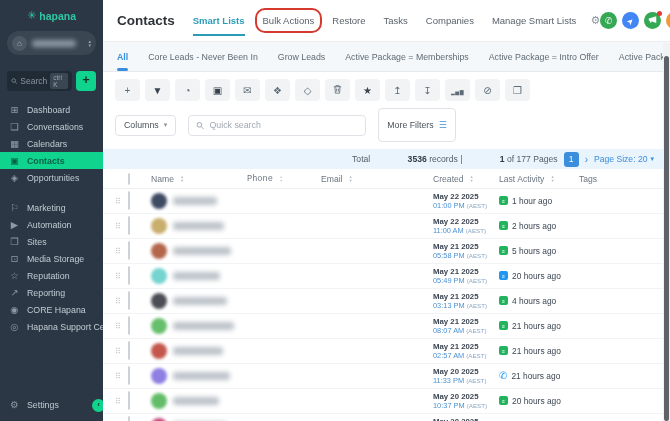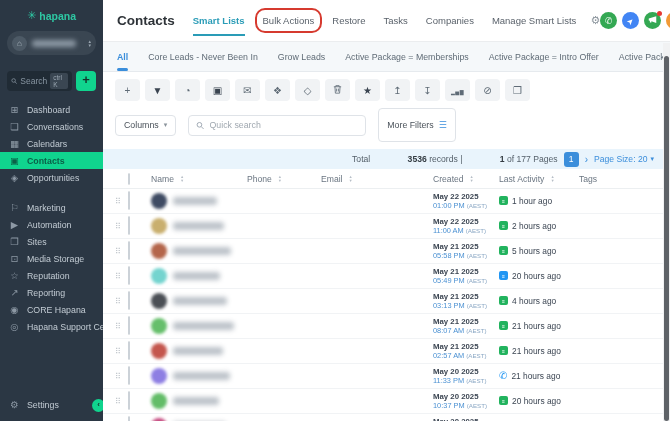--- a/index.html
+++ b/index.html
@@ -70,21 +70,21 @@
   .page-size { color:#3b8edb; cursor:pointer; display:flex; align-items:center; gap:3px; }
   .page-size .chev { color:#3b8edb; }
 
   
   .thead { display:flex; align-items:center; height:20px; border-bottom:1px solid #eceff1; padding-left:12px; font-size:8.6px; color:#6b7682; background:#fff; }
   .trow { display:flex; align-items:center; height:25px; border-bottom:1px solid #f1f3f5; padding-left:12px; background:#fff; }
   .c-handle { width:13px; flex:none; color:#c0c6cc; font-size:8px; cursor:grab; }
   .c-check { width:23px; flex:none; }
   .checkbox { width:11px; height:11px; border:1px solid #ccd2d8; border-radius:3px; background:#fff; cursor:pointer; }
   .c-name { width:96px; flex:none; display:flex; align-items:center; gap:6px; }
-  .c-phone { width:74px; flex:none; }
+  .c-phone { width:74px; flex:none;font-family:Liberation Mono, monospace; }
   .c-email { width:112px; flex:none; }
   .c-created { width:66px; flex:none; }
   .c-lastact { width:80px; flex:none; display:flex; gap:4px; }
   .c-tags { flex:1; }
   .hcell { display:flex; align-items:center; gap:7px; }
   .sort { display:flex; flex-direction:column; font-size:4.5px; line-height:3.5px; color:#b6bec7; cursor:pointer; }
   .avatar { width:16px; height:16px; border-radius:50%; flex:none; filter:blur(1.5px); }
   .blurbar { height:8px; border-radius:3px; background:#bcc2c9; filter:blur(2.5px); }
   .blurbar.mail { background:#a3bdd6; }
   .cr-date { font-size:7.8px; color:#3c4653; font-weight:bold; line-height:9px; white-space:nowrap; }

